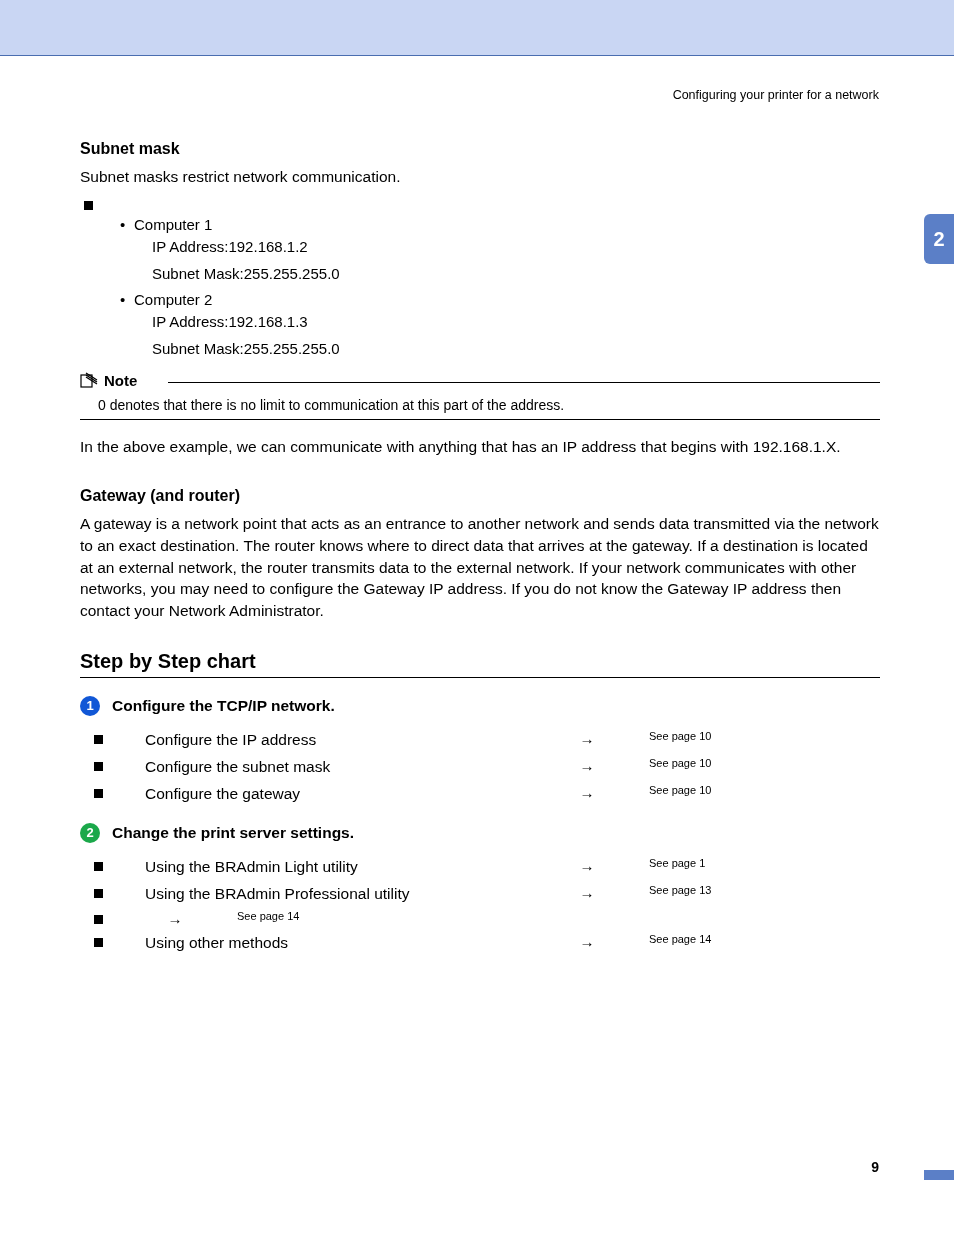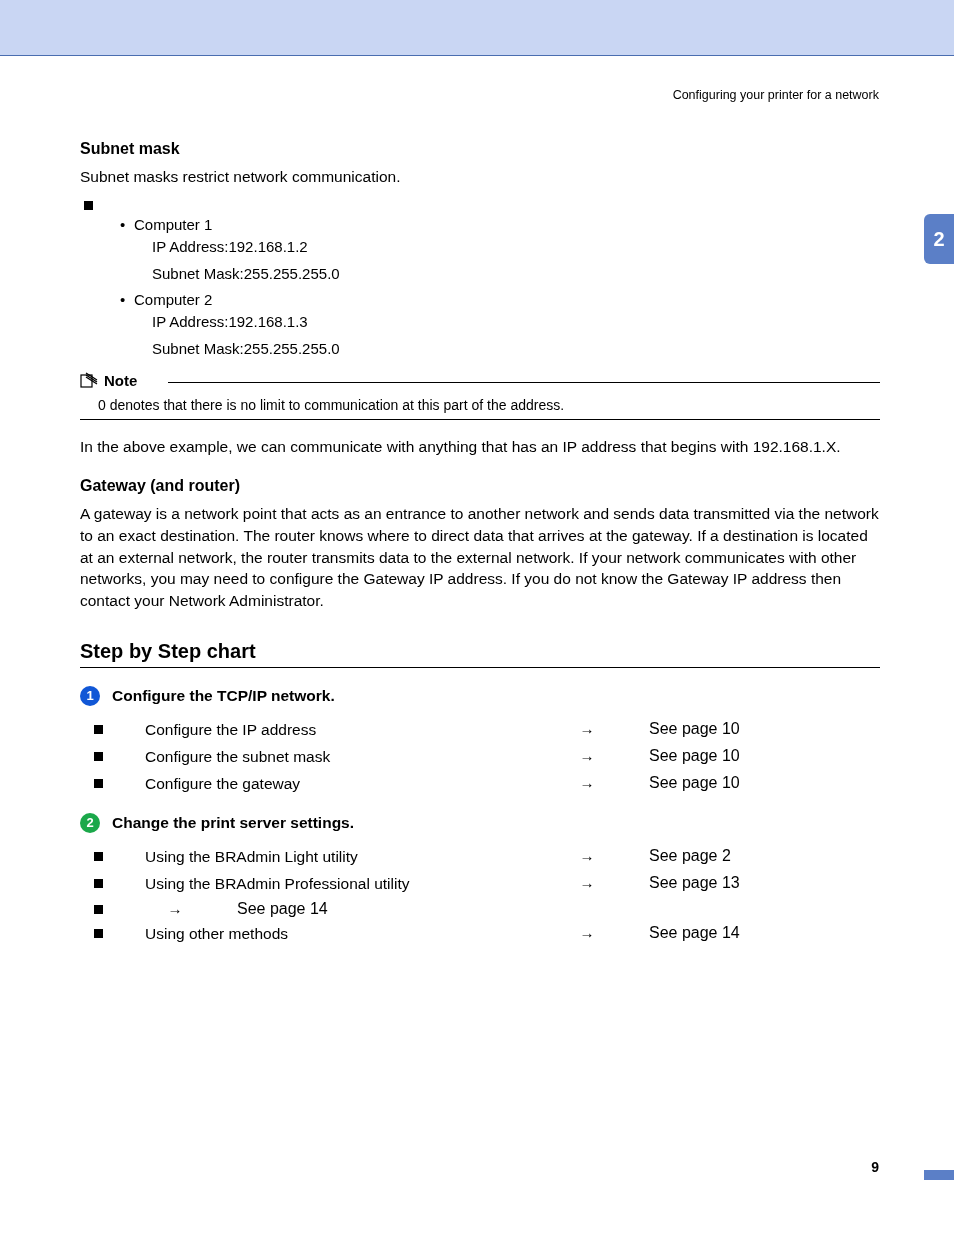--- a/index.html
+++ b/index.html
@@ -139,21 +139,21 @@
       display: flex;
       align-items: flex-start;
       margin: 6px 0 6px 14px;
       gap: 32px;
     }
     .chart-row .sq {
       width: 9px; height: 9px; background: #000; margin-top: 5px; margin-right: 10px; flex-shrink: 0;
     }
     .chart-row .lbl { width: 380px; font-size: 15.5px; line-height: 1.35; }
     .chart-row .arr { width: 60px; text-align: center; font-size: 15px; }
-    .chart-row .pg { font-size: 16px; }
+    .chart-row .pg { font-size: 11px; }
     .page-num {
       position: absolute;
       right: 75px;
       bottom: 60px;
       font-weight: bold;
       font-size: 14px;
     }
     .pg-tab {
       position: absolute;
       right: 0;
@@ -212,21 +212,21 @@
       </span>
       <span class="label">Note</span>
       <span class="note-line"></span>
     </div>
     <div class="note-body">0 denotes that there is no limit to communication at this part of the address.</div>
     <div class="note-bot"></div>
   </div>
 
   <p class="body" style="margin-top:14px">In the above example, we can communicate with anything that has an IP address that begins with 192.168.1.X.</p>
 
-  <h3 class="sub" style="margin-top:20px">Gateway (and router)</h3>
+  <h3 class="sub" style="margin-top:30px">Gateway (and router)</h3>
   <p class="body">A gateway is a network point that acts as an entrance to another network and sends data transmitted via the network to an exact destination. The router knows where to direct data that arrives at the gateway. If a destination is located at an external network, the router transmits data to the external network. If your network communicates with other networks, you may need to configure the Gateway IP address. If you do not know the Gateway IP address then contact your Network Administrator.</p>
 
   <h2 class="section">Step by Step chart</h2>
   <div class="sec-rule"></div>
 
   <div class="num-step">
     <span class="circ c1">1</span>
     <span class="step-label">Configure the TCP/IP network.</span>
   </div>
 
@@ -251,21 +251,21 @@
 
   <div class="num-step" style="margin-top:18px">
     <span class="circ c2">2</span>
     <span class="step-label">Change the print server settings.</span>
   </div>
 
   <div class="chart-row">
     <span class="sq"></span>
     <span class="lbl">Using the BRAdmin Light utility</span>
     <span class="arr">→</span>
-    <span class="pg">See page 2</span>
+    <span class="pg">See page 1</span>
   </div>
   <div class="chart-row">
     <span class="sq"></span>
     <span class="lbl">Using the BRAdmin Professional utility</span>
     <span class="arr">→</span>
     <span class="pg">See page 13</span>
   </div>
   <div class="chart-row">
     <span class="sq"></span>
     <span class="arr">→</span>

